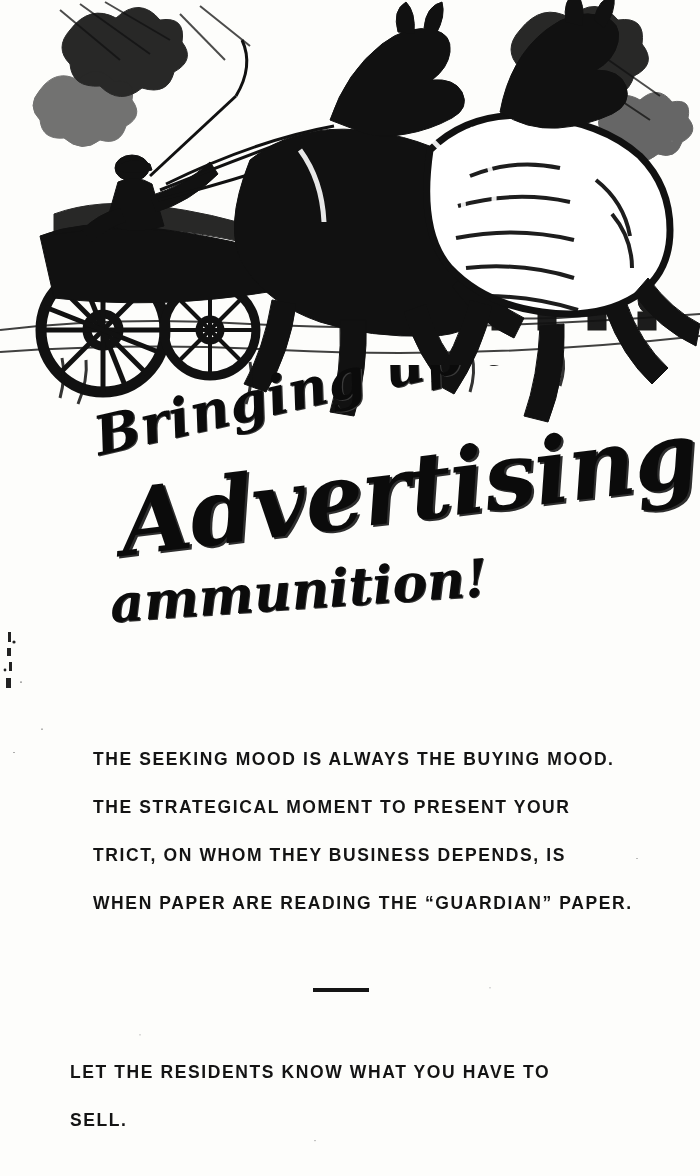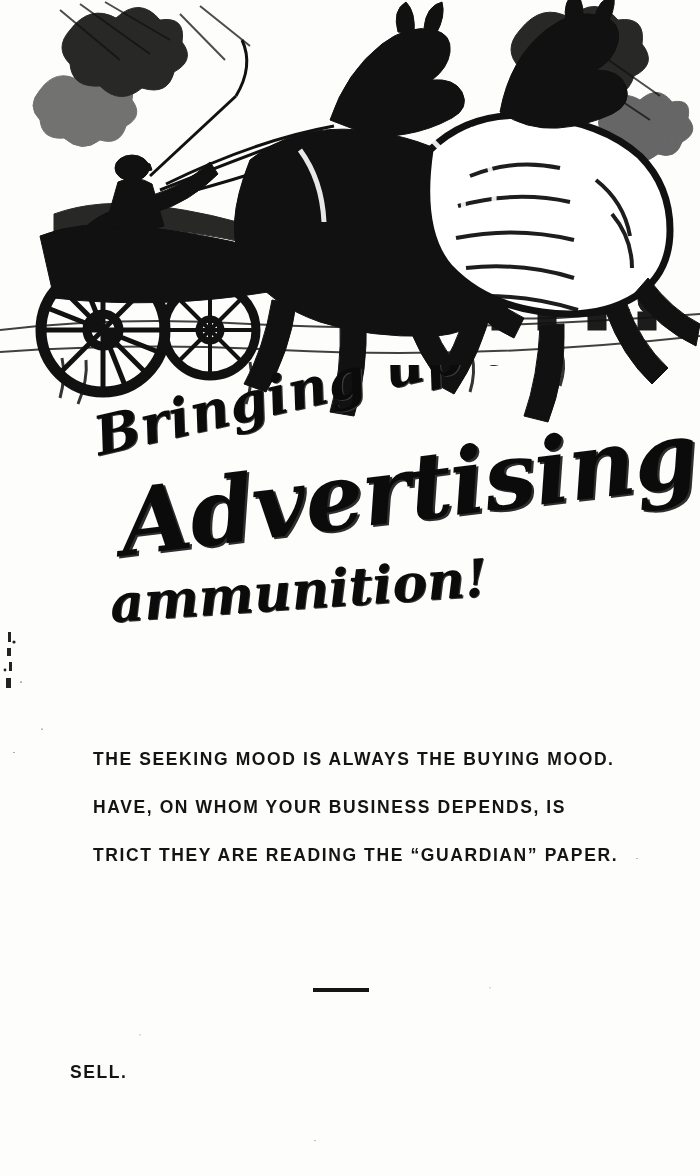--- a/index.html
+++ b/index.html
@@ -312,27 +312,29 @@
   </div>
 
   <div class="headline">
     <div class="hl-line1">Bringing up the</div>
     <div class="hl-line2">Advertising</div>
     <div class="hl-line3">ammunition!</div>
   </div>
 
   <div class="copy">
     <div class="copy-line">THE SEEKING MOOD IS ALWAYS THE BUYING MOOD.</div>
-    <div class="copy-line">HAVE, ON WHOM YOUR BUSINESS DEPENDS, IS</div>
-    <div class="copy-line">TRICT THEY ARE READING THE “GUARDIAN” PAPER.</div>
+    <div class="copy-line">THE STRATEGICAL MOMENT TO PRESENT YOUR</div>
+    <div class="copy-line">TRICT, ON WHOM THEY BUSINESS DEPENDS, IS</div>
+    <div class="copy-line">WHEN PAPER ARE READING THE “GUARDIAN” PAPER.</div>
   </div>
 
   <div class="rule"></div>
 
   <div class="copy2">
+    <div class="copy-line">LET THE RESIDENTS KNOW WHAT YOU HAVE TO</div>
     <div class="copy-line">SELL.</div>
   </div>
 
   <div class="edge-marks">
     <svg width="18" height="70" viewBox="0 0 18 70" xmlns="http://www.w3.org/2000/svg" aria-hidden="true">
       <g fill="#222">
         <rect x="6" y="2" width="3" height="10"></rect>
         <rect x="5" y="18" width="4" height="8"></rect>
         <rect x="7" y="32" width="3" height="9"></rect>
         <rect x="4" y="48" width="5" height="10"></rect>

